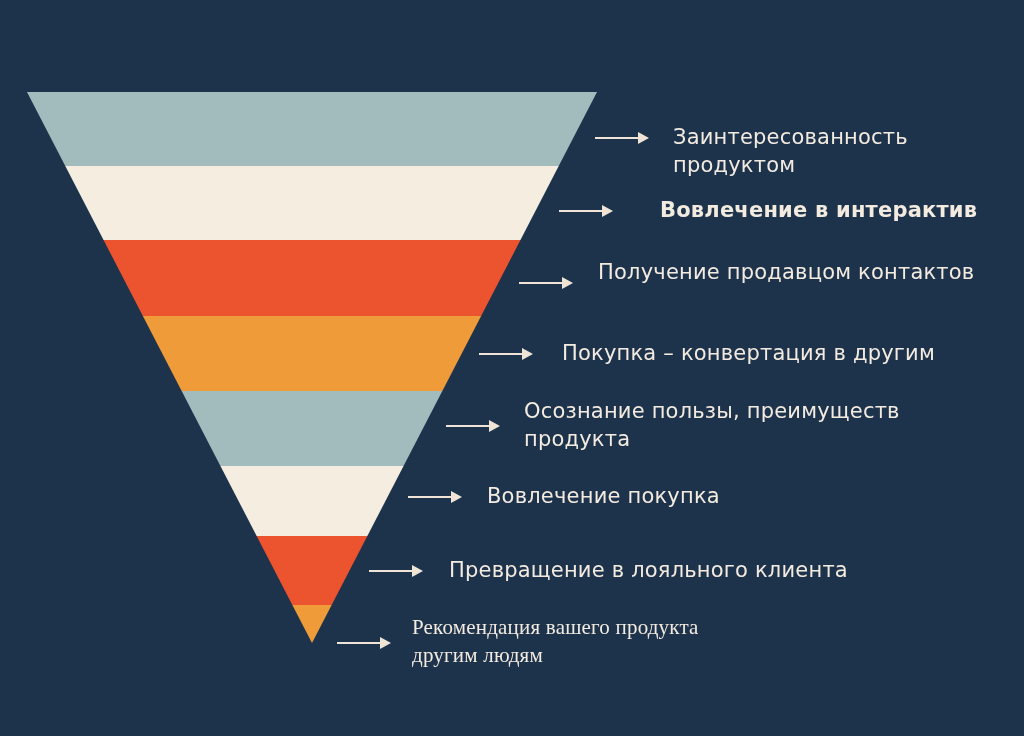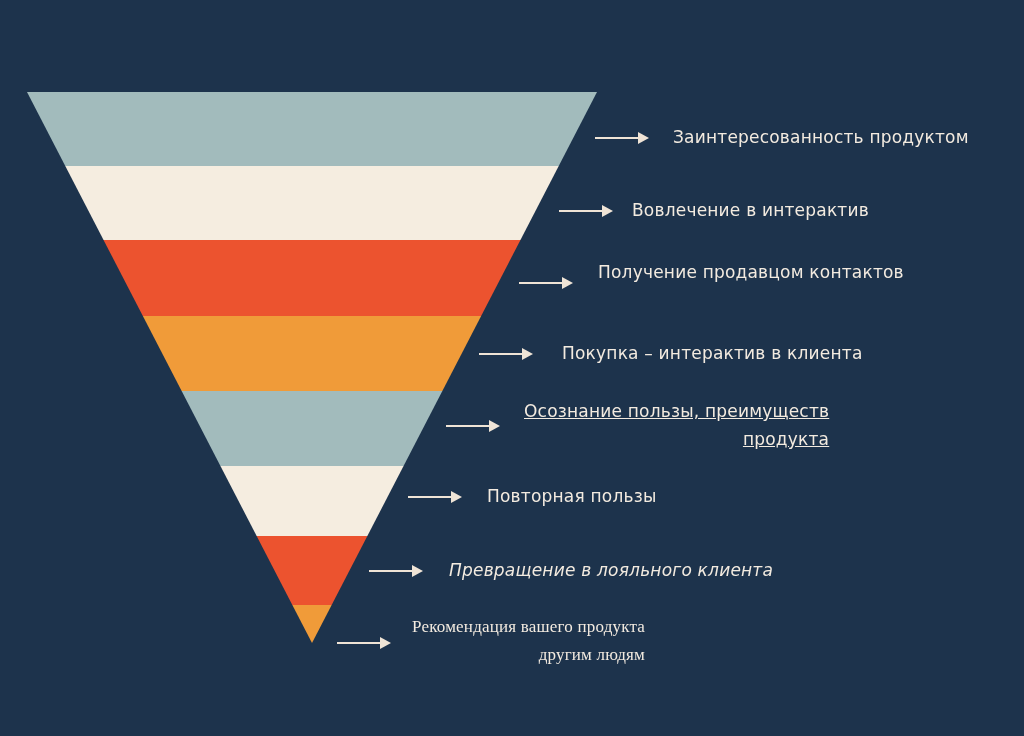--- a/index.html
+++ b/index.html
@@ -10,49 +10,49 @@
     font-family: "DejaVu Sans", sans-serif;
   }
   #funnel { position: absolute; left: 0; top: 0; }
   .arrow { position: absolute; height: 2px; background: #efe4d6; }
   .arrow::after {
     content: ""; position: absolute; right: -2px; top: -5px;
     border-left: 11px solid #efe4d6;
     border-top: 6px solid transparent; border-bottom: 6px solid transparent;
   }
   .label {
-    position: absolute; color: #f3ebe0; font-size: 17px; line-height: 28px;
-    letter-spacing: 0.2px; white-space: pre-line; text-align: right;
+    position: absolute; color: #f3ebe0; font-size: 21px; line-height: 28px;
+    letter-spacing: 0.2px; white-space: pre-line;
   }
 </style>
 </head>
 <body>
 
 <svg id="funnel" width="1024" height="736">
     <polygon points="27,92 597,92 558.7241379310345,166 65.27586206896552,166" fill="#a2bbbc"></polygon>
     <polygon points="65.27586206896552,166 558.7241379310345,166 520.448275862069,240 103.55172413793103,240" fill="#f5ede0"></polygon>
     <polygon points="103.55172413793103,240 520.448275862069,240 481.1379310344828,316 142.86206896551724,316" fill="#ec532f"></polygon>
     <polygon points="142.86206896551724,316 481.1379310344828,316 442.34482758620686,391 181.6551724137931,391" fill="#f09b39"></polygon>
     <polygon points="181.6551724137931,391 442.34482758620686,391 403.55172413793105,466 220.44827586206895,466" fill="#a2bbbc"></polygon>
     <polygon points="220.44827586206895,466 403.55172413793105,466 367.34482758620686,536 256.65517241379314,536" fill="#f5ede0"></polygon>
     <polygon points="256.65517241379314,536 367.34482758620686,536 331.6551724137931,605 292.3448275862069,605" fill="#ec532f"></polygon>
     <polygon points="292.3448275862069,605 331.6551724137931,605 312,643" fill="#f09b39"></polygon>
   </svg>
 <div id="labels">
     <div class="arrow" style="left: 595px; top: 137px; width: 52px;"></div>
     <div class="label" style="left: 673px; top: 123px;">Заинтересованность продуктом</div>
     <div class="arrow" style="left: 559px; top: 210px; width: 52px;"></div>
-    <div class="label" style="left: 632px; top: 196px;">Вовлечение в интерактив</div>
+    <div class="label" style="left: 660px; top: 196px; font-weight: bold;">Вовлечение в интерактив</div>
     <div class="arrow" style="left: 519px; top: 282px; width: 52px;"></div>
     <div class="label" style="left: 598px; top: 258px;">Получение продавцом контактов</div>
     <div class="arrow" style="left: 479px; top: 353px; width: 52px;"></div>
-    <div class="label" style="left: 562px; top: 339px;">Покупка – интерактив в клиента</div>
+    <div class="label" style="left: 562px; top: 339px;">Покупка – конвертация в другим</div>
     <div class="arrow" style="left: 446px; top: 425px; width: 52px;"></div>
-    <div class="label" style="left: 524px; top: 397px; text-decoration: underline;">Осознание пользы, преимуществ
+    <div class="label" style="left: 524px; top: 397px;">Осознание пользы, преимуществ
 продукта</div>
     <div class="arrow" style="left: 408px; top: 496px; width: 52px;"></div>
-    <div class="label" style="left: 487px; top: 482px;">Повторная пользы</div>
+    <div class="label" style="left: 487px; top: 482px;">Вовлечение покупка</div>
     <div class="arrow" style="left: 369px; top: 570px; width: 52px;"></div>
-    <div class="label" style="left: 449px; top: 556px; font-style: italic;">Превращение в лояльного клиента</div>
+    <div class="label" style="left: 449px; top: 556px;">Превращение в лояльного клиента</div>
     <div class="arrow" style="left: 337px; top: 642px; width: 52px;"></div>
     <div class="label" style="left: 412px; top: 613px; font-family: Liberation Serif, serif;">Рекомендация вашего продукта
 другим людям</div>
   </div>
 
 </body></html>

